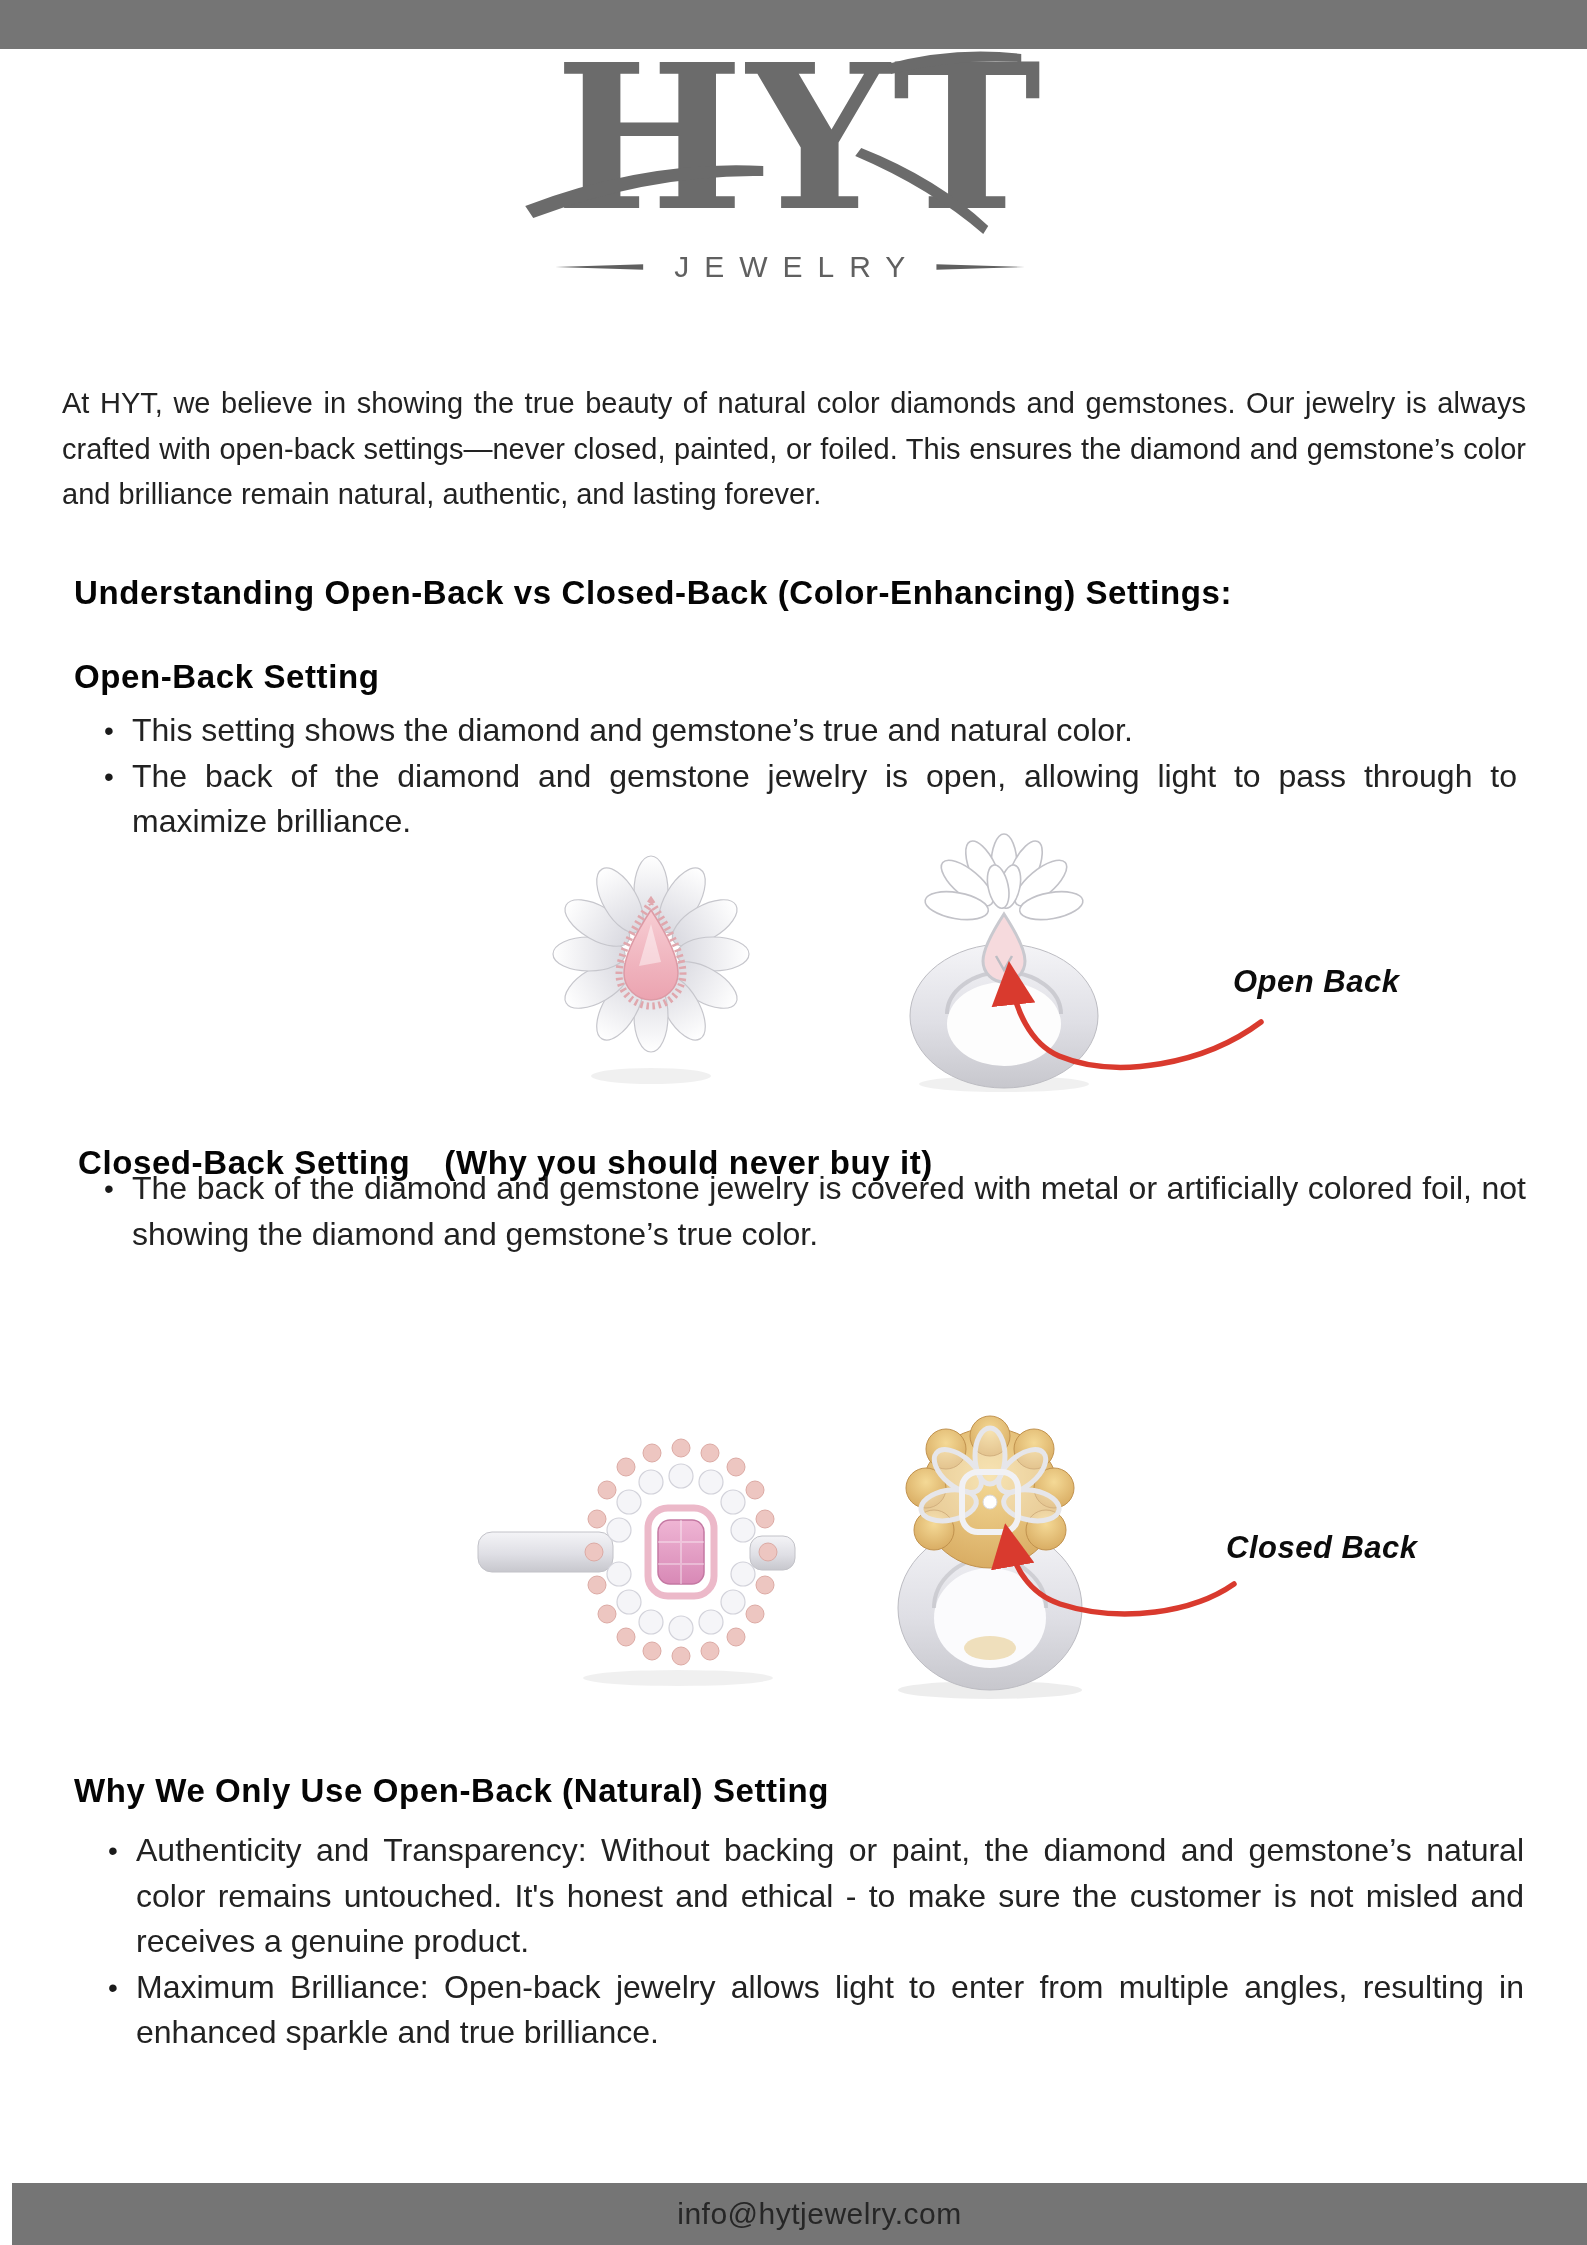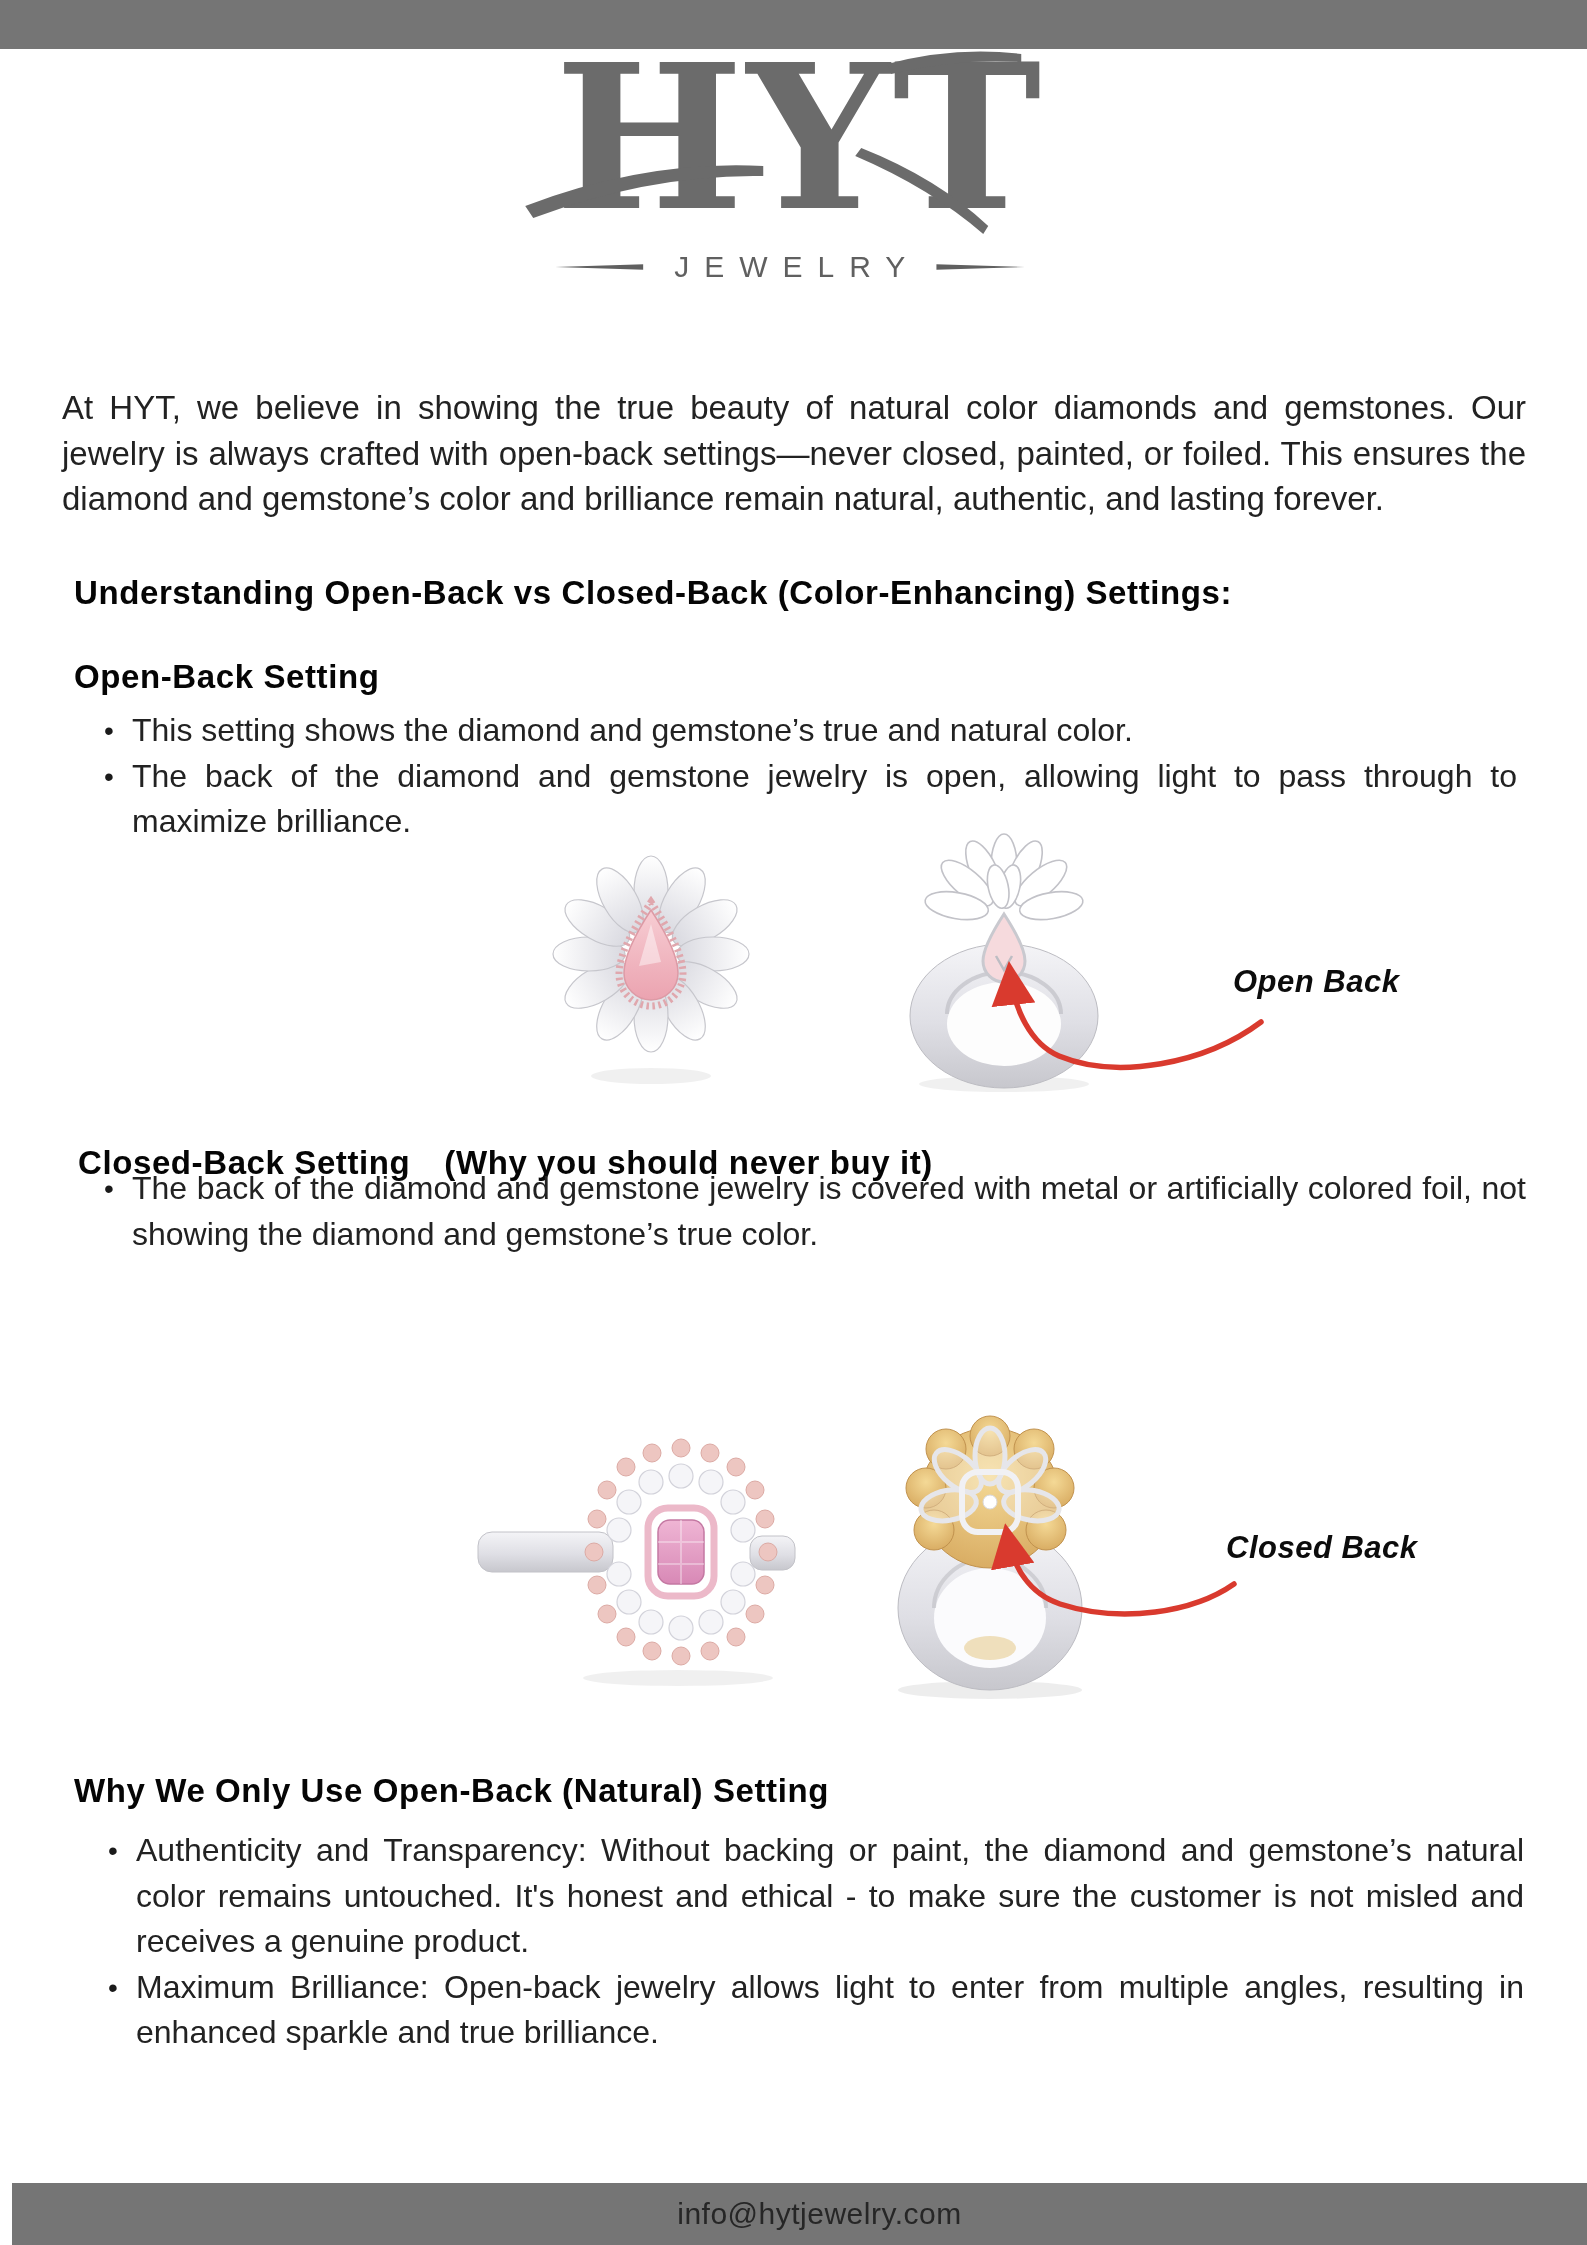--- a/index.html
+++ b/index.html
@@ -26,21 +26,21 @@
     position:absolute;top:212px;left:0;width:100%;
     display:flex;align-items:center;justify-content:center;gap:16px;
   }
   .logo-jewelry .word{
     font-size:30px;color:#606060;letter-spacing:15px;text-indent:15px;
     font-family:"Liberation Sans",sans-serif;font-weight:400;
   }
   
   .intro{
     position:absolute;left:62px;top:352px;width:1464px;
-    font-size:33px;line-height:45.5px;text-align:justify;color:#222;
+    font-size:29px;line-height:45.5px;text-align:justify;color:#222;
   }
   h2.head{
     position:absolute;margin:0;font-size:33px;line-height:38px;font-weight:700;color:#050505;letter-spacing:.6px;
   }
   .head-note{font-weight:700;}
   .bullets{position:absolute;font-size:32px;line-height:45.5px;color:#222;}
   .bullet{position:relative;margin:0;padding-left:30px;text-align:justify;}
   .bullet::before{content:"•";position:absolute;left:2px;top:0;font-size:28px;color:#1a1a1a;}
 
   .fig-label{

